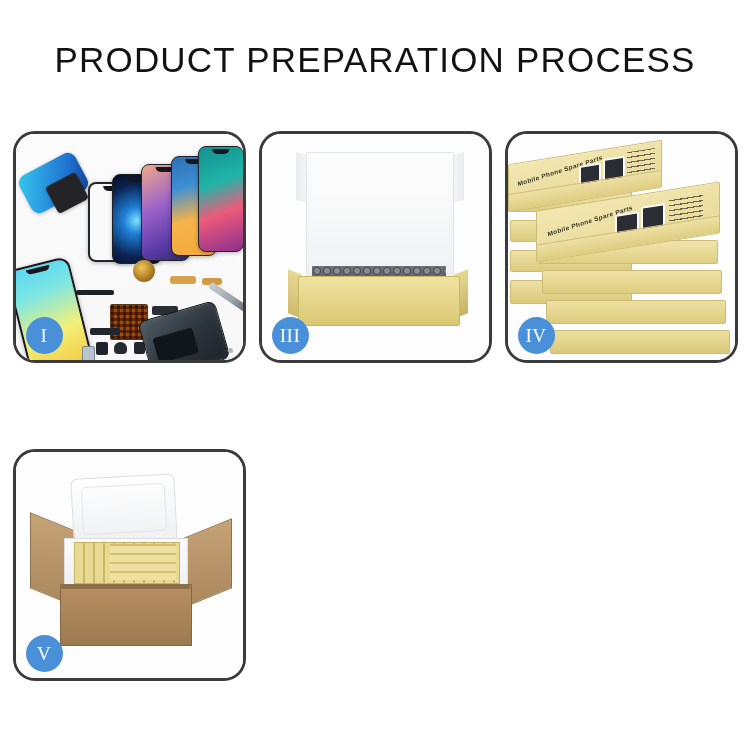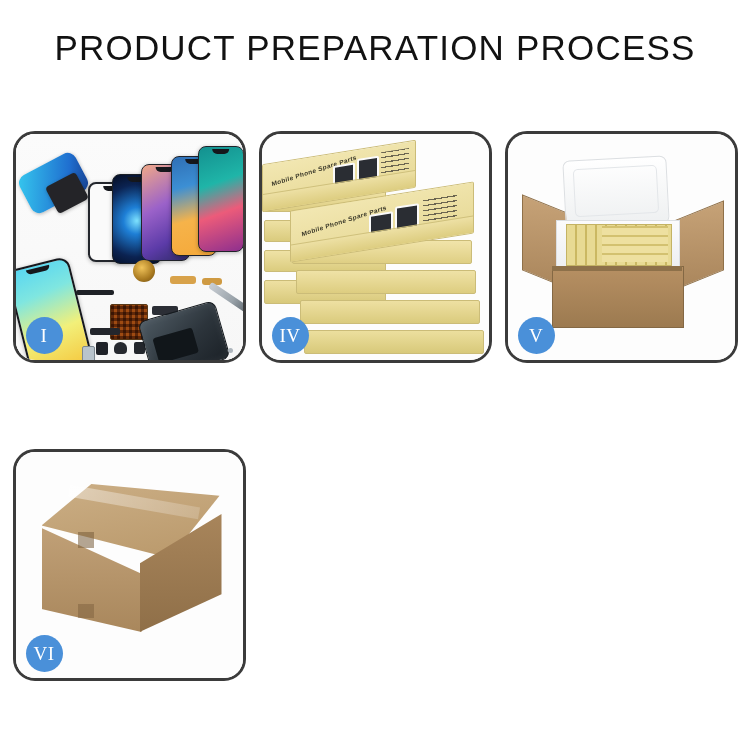--- a/index.html
+++ b/index.html
@@ -5,21 +5,21 @@
   html,body{margin:0;padding:0;}
   body{
     width:750px;height:750px;
     background:#ffffff;
     font-family:"Liberation Sans", sans-serif;
     overflow:hidden;
   }
   .page{position:relative;width:750px;height:750px;}
 
   
-  .header{padding-top:30px;text-align:center;}
+  .header{padding-top:42px;text-align:center;}
   .title{
     font-size:35px;line-height:1.05;
     letter-spacing:1.2px;color:#121212;
     font-weight:400;
     font-family:"Liberation Sans", sans-serif;
   }
   .subtitle{
     margin-top:13px;
     font-size:15.2px;color:#1b1b1b;letter-spacing:.1px;
     font-family:"Liberation Sans", sans-serif;
@@ -267,20 +267,33 @@
         <div class="openphone"></div>
         <div class="driver"></div>
         <span class="screw" style="left:212px;top:214px;"></span>
         <span class="screw" style="left:220px;top:224px;"></span>
 
       </div>
       <div class="badge">I</div>
     </div>
 
 
+    <div class="panel">
+      <div class="stage">
+        <div class="p3lidflapL"></div>
+        <div class="p3lidflapR"></div>
+        <div class="p3lid"></div>
+        <div class="p3foam"></div>
+        <div class="p3leftwall"></div>
+        <div class="p3rightwall"></div>
+        <div class="p3inner"></div>
+        <div class="p3tray"></div>
+      </div>
+      <div class="badge">III</div>
+    </div>
 
     <div class="panel">
       <div class="stage">
         <div class="stack">
 
           <div class="kbox" style="left:2px;top:56px;width:120px;height:20px;background:linear-gradient(180deg,#f0e3a8,#ddcd80);"></div>
           <div class="kbox" style="left:2px;top:86px;width:120px;height:20px;background:linear-gradient(180deg,#eee1a4,#dacb7d);"></div>
           <div class="kbox" style="left:2px;top:116px;width:120px;height:20px;background:linear-gradient(180deg,#efe2a6,#dbcc7e);"></div>
           <div class="kbox" style="left:2px;top:146px;width:120px;height:22px;background:linear-gradient(180deg,#eee0a2,#d8c97b);"></div>
 
@@ -319,26 +332,15 @@
         <div class="v-foamlid"></div>
         <div class="v-foambox"></div>
         <div class="v-contents"></div>
         <div class="v-contents2"></div>
         <div class="v-front"></div>
         <div class="v-frontline"></div>
       </div>
       <div class="badge">V</div>
     </div>
 
-    <div class="panel">
-      <div class="stage">
-        <div class="vi-top"></div>
-        <div class="vi-tape"></div>
-        <div class="vi-left"></div>
-        <div class="vi-right"></div>
-        <div class="vi-seamA"></div>
-        <div class="vi-seamB"></div>
-      </div>
-      <div class="badge">VI</div>
-    </div>
 
   </div>
 </div>
 
 </body></html>

